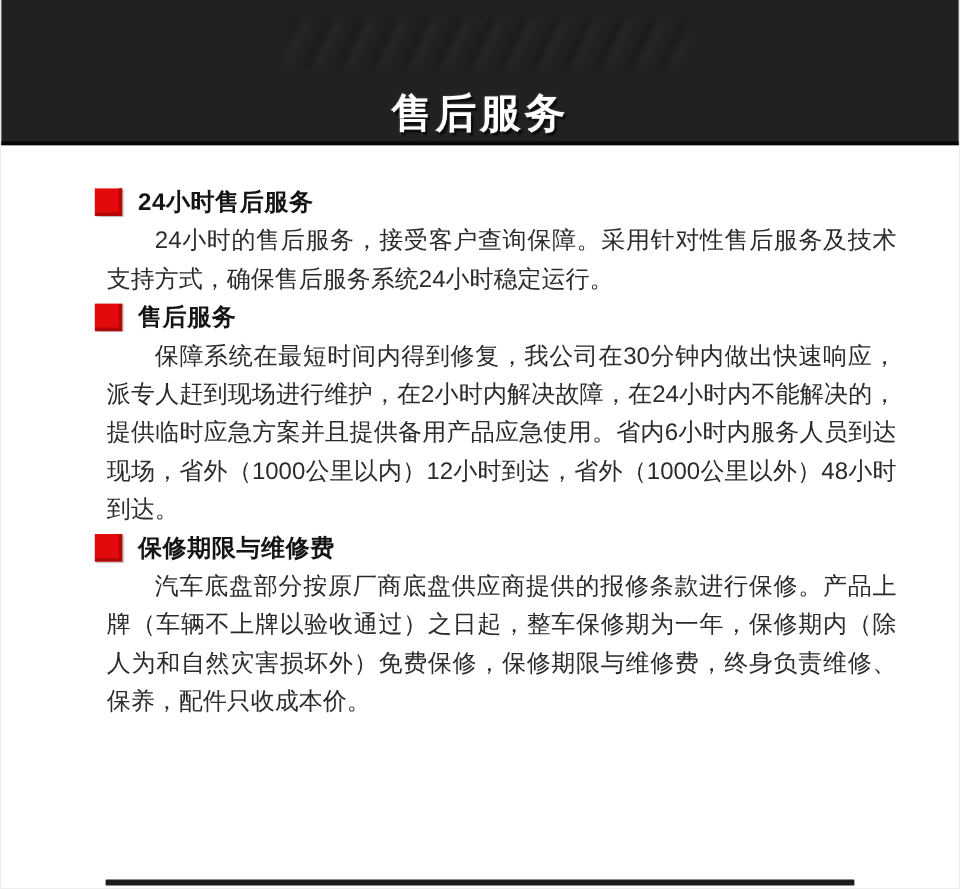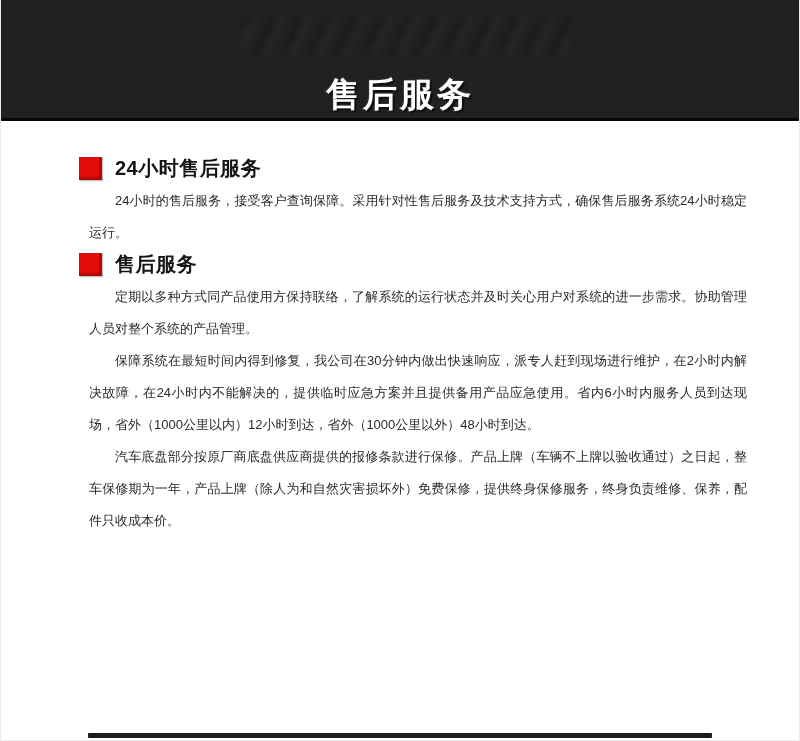--- a/index.html
+++ b/index.html
@@ -76,21 +76,21 @@
     flex: 0 0 auto;
   }
   .sec-title {
     font-size: 20px;
     font-weight: bold;
     color: #141414;
     letter-spacing: 0.5px;
   }
   .para {
     margin: 0 0 0 31px;
-    font-size: 13px;
+    font-size: 20px;
     line-height: 32px;
     color: #2b2b2b;
     text-align: justify;
     text-indent: 2em;
   }
 
   
   .bottom-strip {
     position: absolute;
     left: 50%;
@@ -118,26 +118,29 @@
       <span class="sec-title">24小时售后服务</span>
     </div>
     <p class="para">24小时的售后服务，接受客户查询保障。采用针对性售后服务及技术支持方式，确保售后服务系统24小时稳定运行。</p>
   </div>
 
   <div class="section">
     <div class="sec-head">
       <span class="red-square"></span>
       <span class="sec-title">售后服务</span>
     </div>
-    <p class="para">定期以多种方式同产品使用方保持联络，了解系统的运行状态并及时关心用户对系统的进一步需求。协助管理人员对整个系统的产品管理。</p>
   </div>
 
   <div class="section">
     <p class="para">保障系统在最短时间内得到修复，我公司在30分钟内做出快速响应，派专人赶到现场进行维护，在2小时内解决故障，在24小时内不能解决的，提供临时应急方案并且提供备用产品应急使用。省内6小时内服务人员到达现场，省外（1000公里以内）12小时到达，省外（1000公里以外）48小时到达。</p>
   </div>
 
   <div class="section">
-    <p class="para">汽车底盘部分按原厂商底盘供应商提供的报修条款进行保修。产品上牌（车辆不上牌以验收通过）之日起，整车保修期为一年，产品上牌（除人为和自然灾害损坏外）免费保修，提供终身保修服务，终身负责维修、保养，配件只收成本价。</p>
+    <div class="sec-head">
+      <span class="red-square"></span>
+      <span class="sec-title">保修期限与维修费</span>
+    </div>
+    <p class="para">汽车底盘部分按原厂商底盘供应商提供的报修条款进行保修。产品上牌（车辆不上牌以验收通过）之日起，整车保修期为一年，保修期内（除人为和自然灾害损坏外）免费保修，保修期限与维修费，终身负责维修、保养，配件只收成本价。</p>
   </div>
 
 </div>
 
 <div class="bottom-strip"></div>
 
 </body></html>

